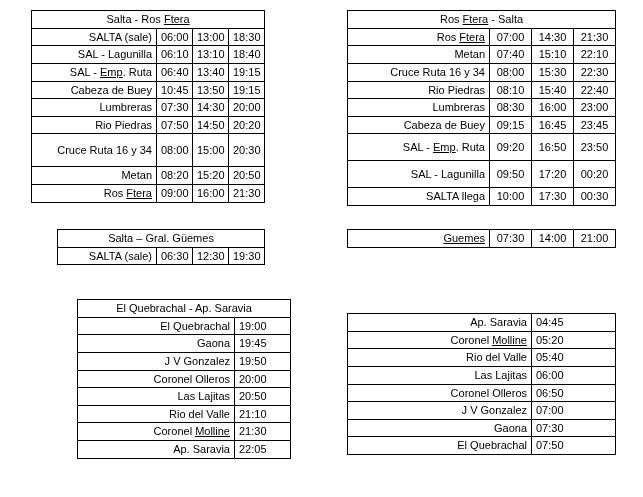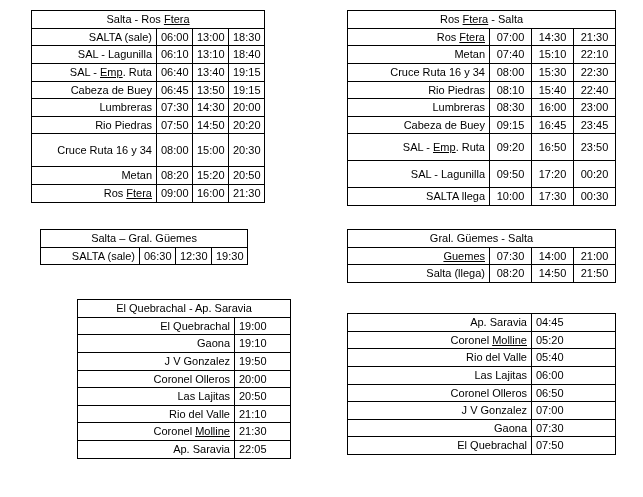--- a/index.html
+++ b/index.html
@@ -53,21 +53,21 @@
     text-align: left;
   }
   .two-line {
     white-space: normal;
     line-height: 1.2;
   }
 
   
   #tbl-salta-rosftera { left: 31px;  top: 10px;  width: 233px; border-radius: 11px; }
   #tbl-rosftera-salta { left: 347px; top: 10px;  width: 268px; }
-  #tbl-salta-guemes   { left: 40px;  top: 229px; width: 207px; }
+  #tbl-salta-guemes   { left: 57px;  top: 229px; width: 207px; }
   #tbl-guemes-salta   { left: 347px; top: 229px; width: 268px; }
   #tbl-queb-saravia   { left: 57px;  top: 299px; width: 213px; margin-left: 20px; }
   #tbl-saravia-queb   { left: 347px; top: 313px; width: 268px; }
 </style>
 </head>
 <body>
 
 <table class="sched" id="tbl-salta-rosftera">
   <colgroup>
       <col style="width:125px">
@@ -92,21 +92,21 @@
       <td class="time">18:40</td>
     </tr>
     <tr>
       <td class="stop">SAL - <span class="u">Emp</span>. Ruta</td>
       <td class="time">06:40</td>
       <td class="time">13:40</td>
       <td class="time">19:15</td>
     </tr>
     <tr>
       <td class="stop">Cabeza de Buey</td>
-      <td class="time">06:45</td>
+      <td class="time">10:45</td>
       <td class="time">13:50</td>
       <td class="time">19:15</td>
     </tr>
     <tr>
       <td class="stop">Lumbreras</td>
       <td class="time">07:30</td>
       <td class="time">14:30</td>
       <td class="time">20:00</td>
     </tr>
     <tr>
@@ -226,53 +226,44 @@
 
 <table class="sched" id="tbl-guemes-salta">
   <colgroup>
       <col style="width:142px">
       <col style="width:42px">
       <col style="width:42px">
       <col style="width:42px">
     </colgroup>
   <tbody>
     <tr>
-      <td class="title-cell" colspan="4">Gral. Güemes - Salta</td>
-    </tr>
-    <tr>
       <td class="stop"><span class="u">Guemes</span></td>
       <td class="time">07:30</td>
       <td class="time">14:00</td>
       <td class="time">21:00</td>
     </tr>
-    <tr>
-      <td class="stop">Salta (llega)</td>
-      <td class="time">08:20</td>
-      <td class="time">14:50</td>
-      <td class="time">21:50</td>
-    </tr>
   </tbody>
 </table>
 
 <table class="sched" id="tbl-queb-saravia">
   <colgroup>
       <col style="width:157px">
       <col style="width:56px">
     </colgroup>
   <tbody>
     <tr>
       <td class="title-cell" colspan="2">El Quebrachal - Ap. Saravia</td>
     </tr>
     <tr>
       <td class="stop bold">El Quebrachal</td>
       <td class="rtime">19:00</td>
     </tr>
     <tr>
       <td class="stop">Gaona</td>
-      <td class="rtime">19:10</td>
+      <td class="rtime">19:45</td>
     </tr>
     <tr>
       <td class="stop">J V Gonzalez</td>
       <td class="rtime">19:50</td>
     </tr>
     <tr>
       <td class="stop">Coronel Olleros</td>
       <td class="rtime">20:00</td>
     </tr>
     <tr>

